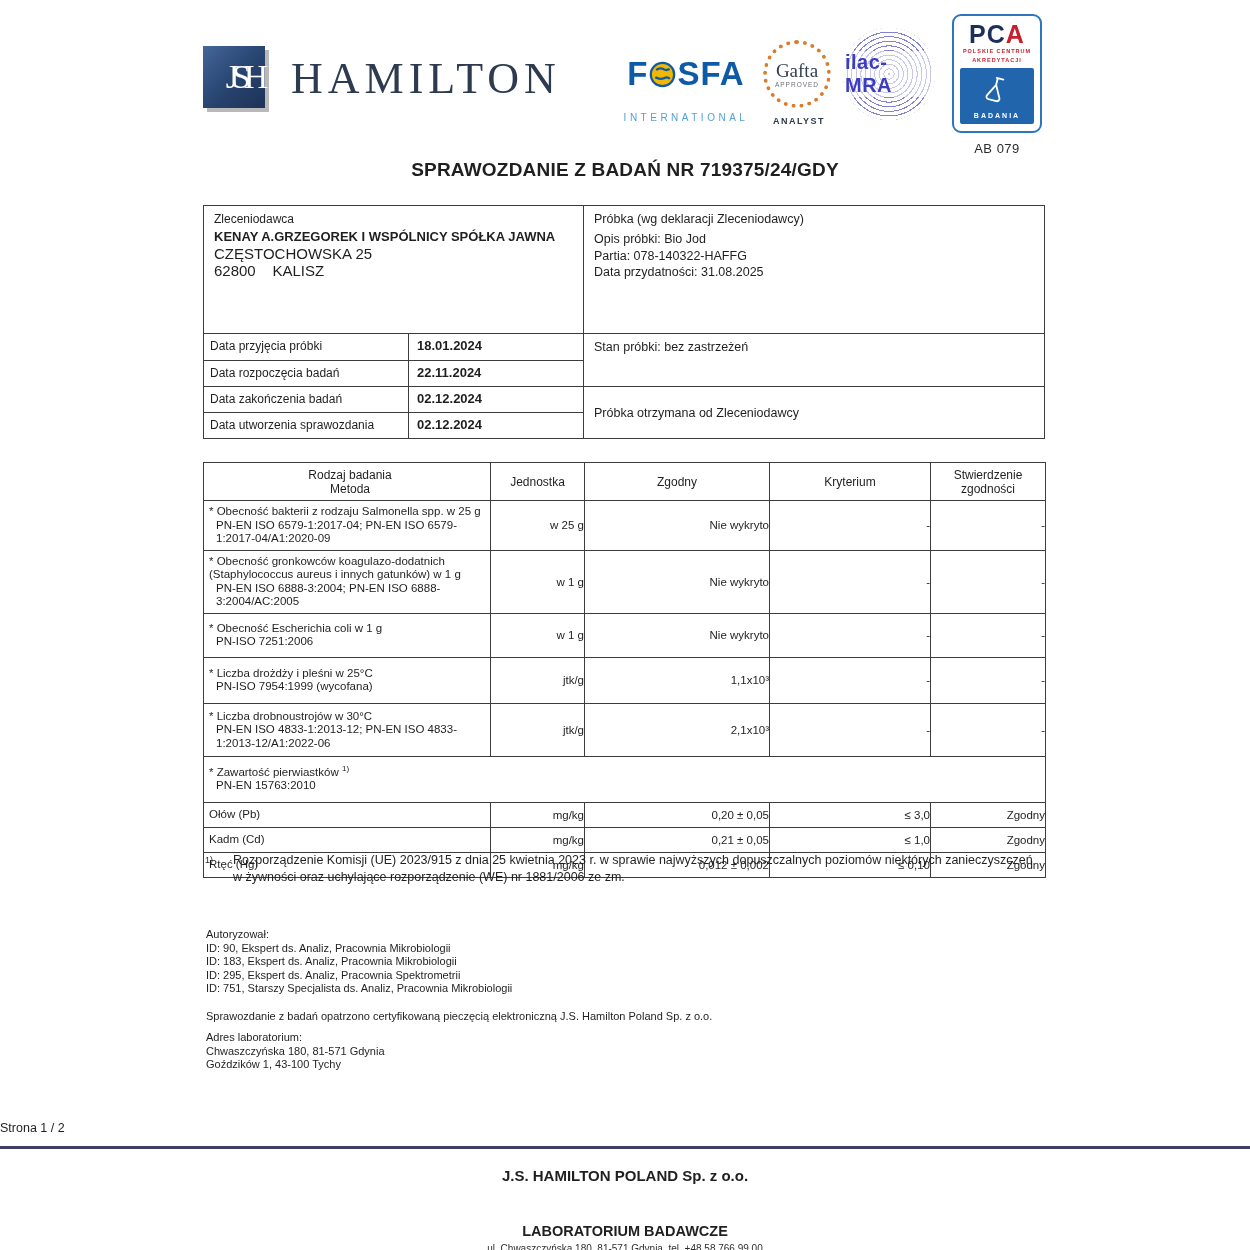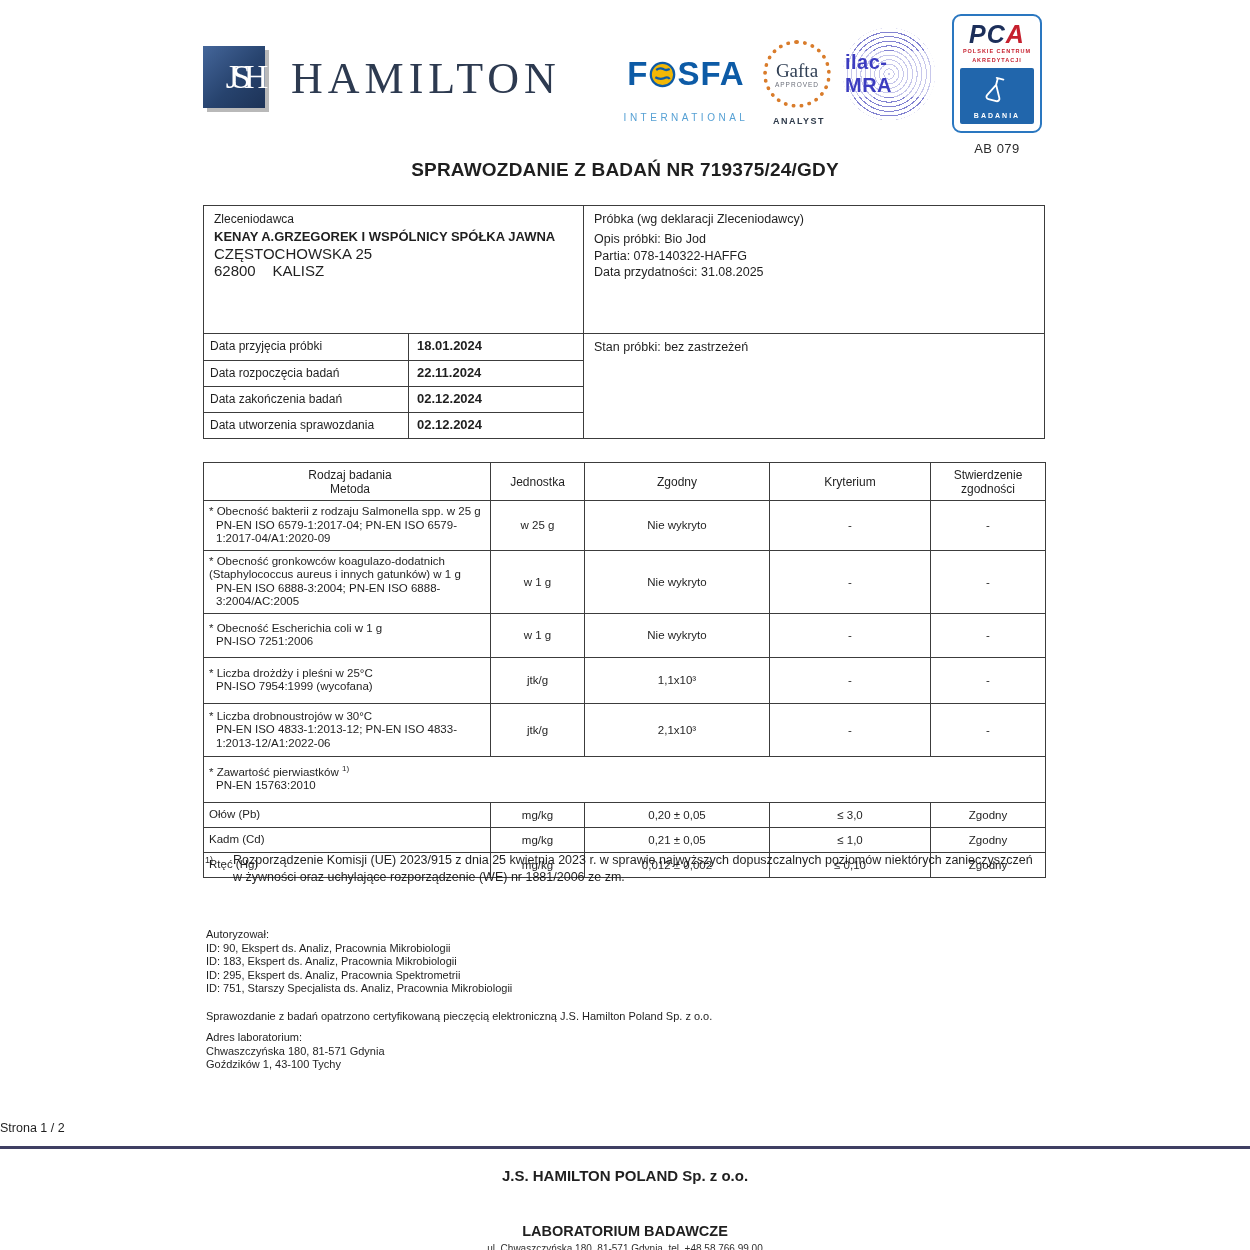--- a/index.html
+++ b/index.html
@@ -41,21 +41,21 @@
   .ilac { position:absolute; left:843px; top:28px; width:92px; height:92px; }
   .ilac-circle {
     width:92px; height:92px; border-radius:50%;
     background:repeating-radial-gradient(circle at 50% 50%, #8383d2 0px, #8383d2 1.1px, transparent 1.1px, transparent 4.6px);
     display:flex; align-items:center; justify-content:center;
   }
   .ilac-label { font-size:20px; font-weight:bold; color:#3c3cc0; background:rgba(255,255,255,0.55); padding:0 2px; letter-spacing:0.5px; }
 
   .pca { position:absolute; left:952px; top:14px; width:90px; text-align:center; }
   .pca-box { width:90px; border:2px solid #2a77c0; border-radius:9px; background:#fff; padding:6px 6px 7px 6px; }
-  .pca-word { font-size:25px; font-weight:bold; color:#1c2f5a; letter-spacing:1px; line-height:24px;font-style:italic; }
+  .pca-word { font-size:25px; font-weight:bold; color:#1c2f5a; letter-spacing:1px; line-height:24px; }
   .pca-word .pca-red { color:#c6202e; }
   .pca-org { font-size:5.5px; font-weight:bold; letter-spacing:1px; color:#c6202e; line-height:7px; margin-top:2px; }
   .pca-blue { margin-top:4px; background:#2166ac; border-radius:2px; padding:8px 0 5px 0; }
   .pca-flask { display:block; margin:0 auto; transform:rotate(14deg); }
   .pca-scope { font-size:7px; font-weight:bold; letter-spacing:2px; color:#ffffff; margin-top:6px; }
   .pca-no { font-size:13px; color:#2b2b2b; margin-top:8px; letter-spacing:0.5px; }
 
   
   .doc-title { position:absolute; left:0; top:159px; width:100%; text-align:center; font-size:19px; font-weight:bold; letter-spacing:0.2px; }
 
@@ -80,21 +80,21 @@
   .origin-cell { height:52px; border-top:1.2px solid #3c3c3c; padding:0 10px; display:flex; align-items:center; font-size:12.5px; }
 
   
   .results { position:absolute; left:203px; top:462px; }
   table.res { border-collapse:collapse; width:842px; table-layout:fixed; font-size:11.5px; }
   table.res th, table.res td { border:1.2px solid #3c3c3c; vertical-align:middle; }
   table.res th { font-weight:normal; height:38px; text-align:center; line-height:14px; font-size:12px; }
   th.c-test { text-align:left; padding-left:6px; }
   .col-test { width:287px; } .col-unit { width:94px; } .col-result { width:185px; } .col-crit { width:161px; } .col-conf { width:115px; }
   td.c-test { padding:4px 4px 4px 5px; line-height:13.5px; vertical-align:top; }
-  td.c-mid { text-align:center; }
+  td.c-mid { text-align:right; }
   .row-name { }
   .row-method { padding-left:7px; }
   td.c-section { padding:5px 4px 9px 5px; line-height:13.5px; }
   tr.metal td { height:25px; }
   tr.metal td.c-test { vertical-align:middle; padding-top:0; padding-bottom:0; }
 
   
   .footnote { position:absolute; left:205px; top:852px; width:840px; font-size:12.5px; line-height:16.5px; display:flex; }
   .footnote sup { font-size:9px; margin-right:2px; }
   .footnote-marker { width:28px; flex:none; }
@@ -198,20 +198,21 @@
           <div class="date-label">Data zakończenia badań</div>
           <div class="date-value">02.12.2024</div>
         </div>
         <div class="date-row">
           <div class="date-label">Data utworzenia sprawozdania</div>
           <div class="date-value">02.12.2024</div>
         </div>
       </div>
       <div class="state-col">
         <div class="state-cell">Stan próbki: bez zastrzeżeń</div>
+        <div class="origin-cell">Próbka otrzymana od Zleceniodawcy</div>
       </div>
     </div>
   </div>
 
   <div class="results">
     <table class="res">
       <colgroup>
         <col class="col-test">
           <col class="col-unit">
           <col class="col-result">

